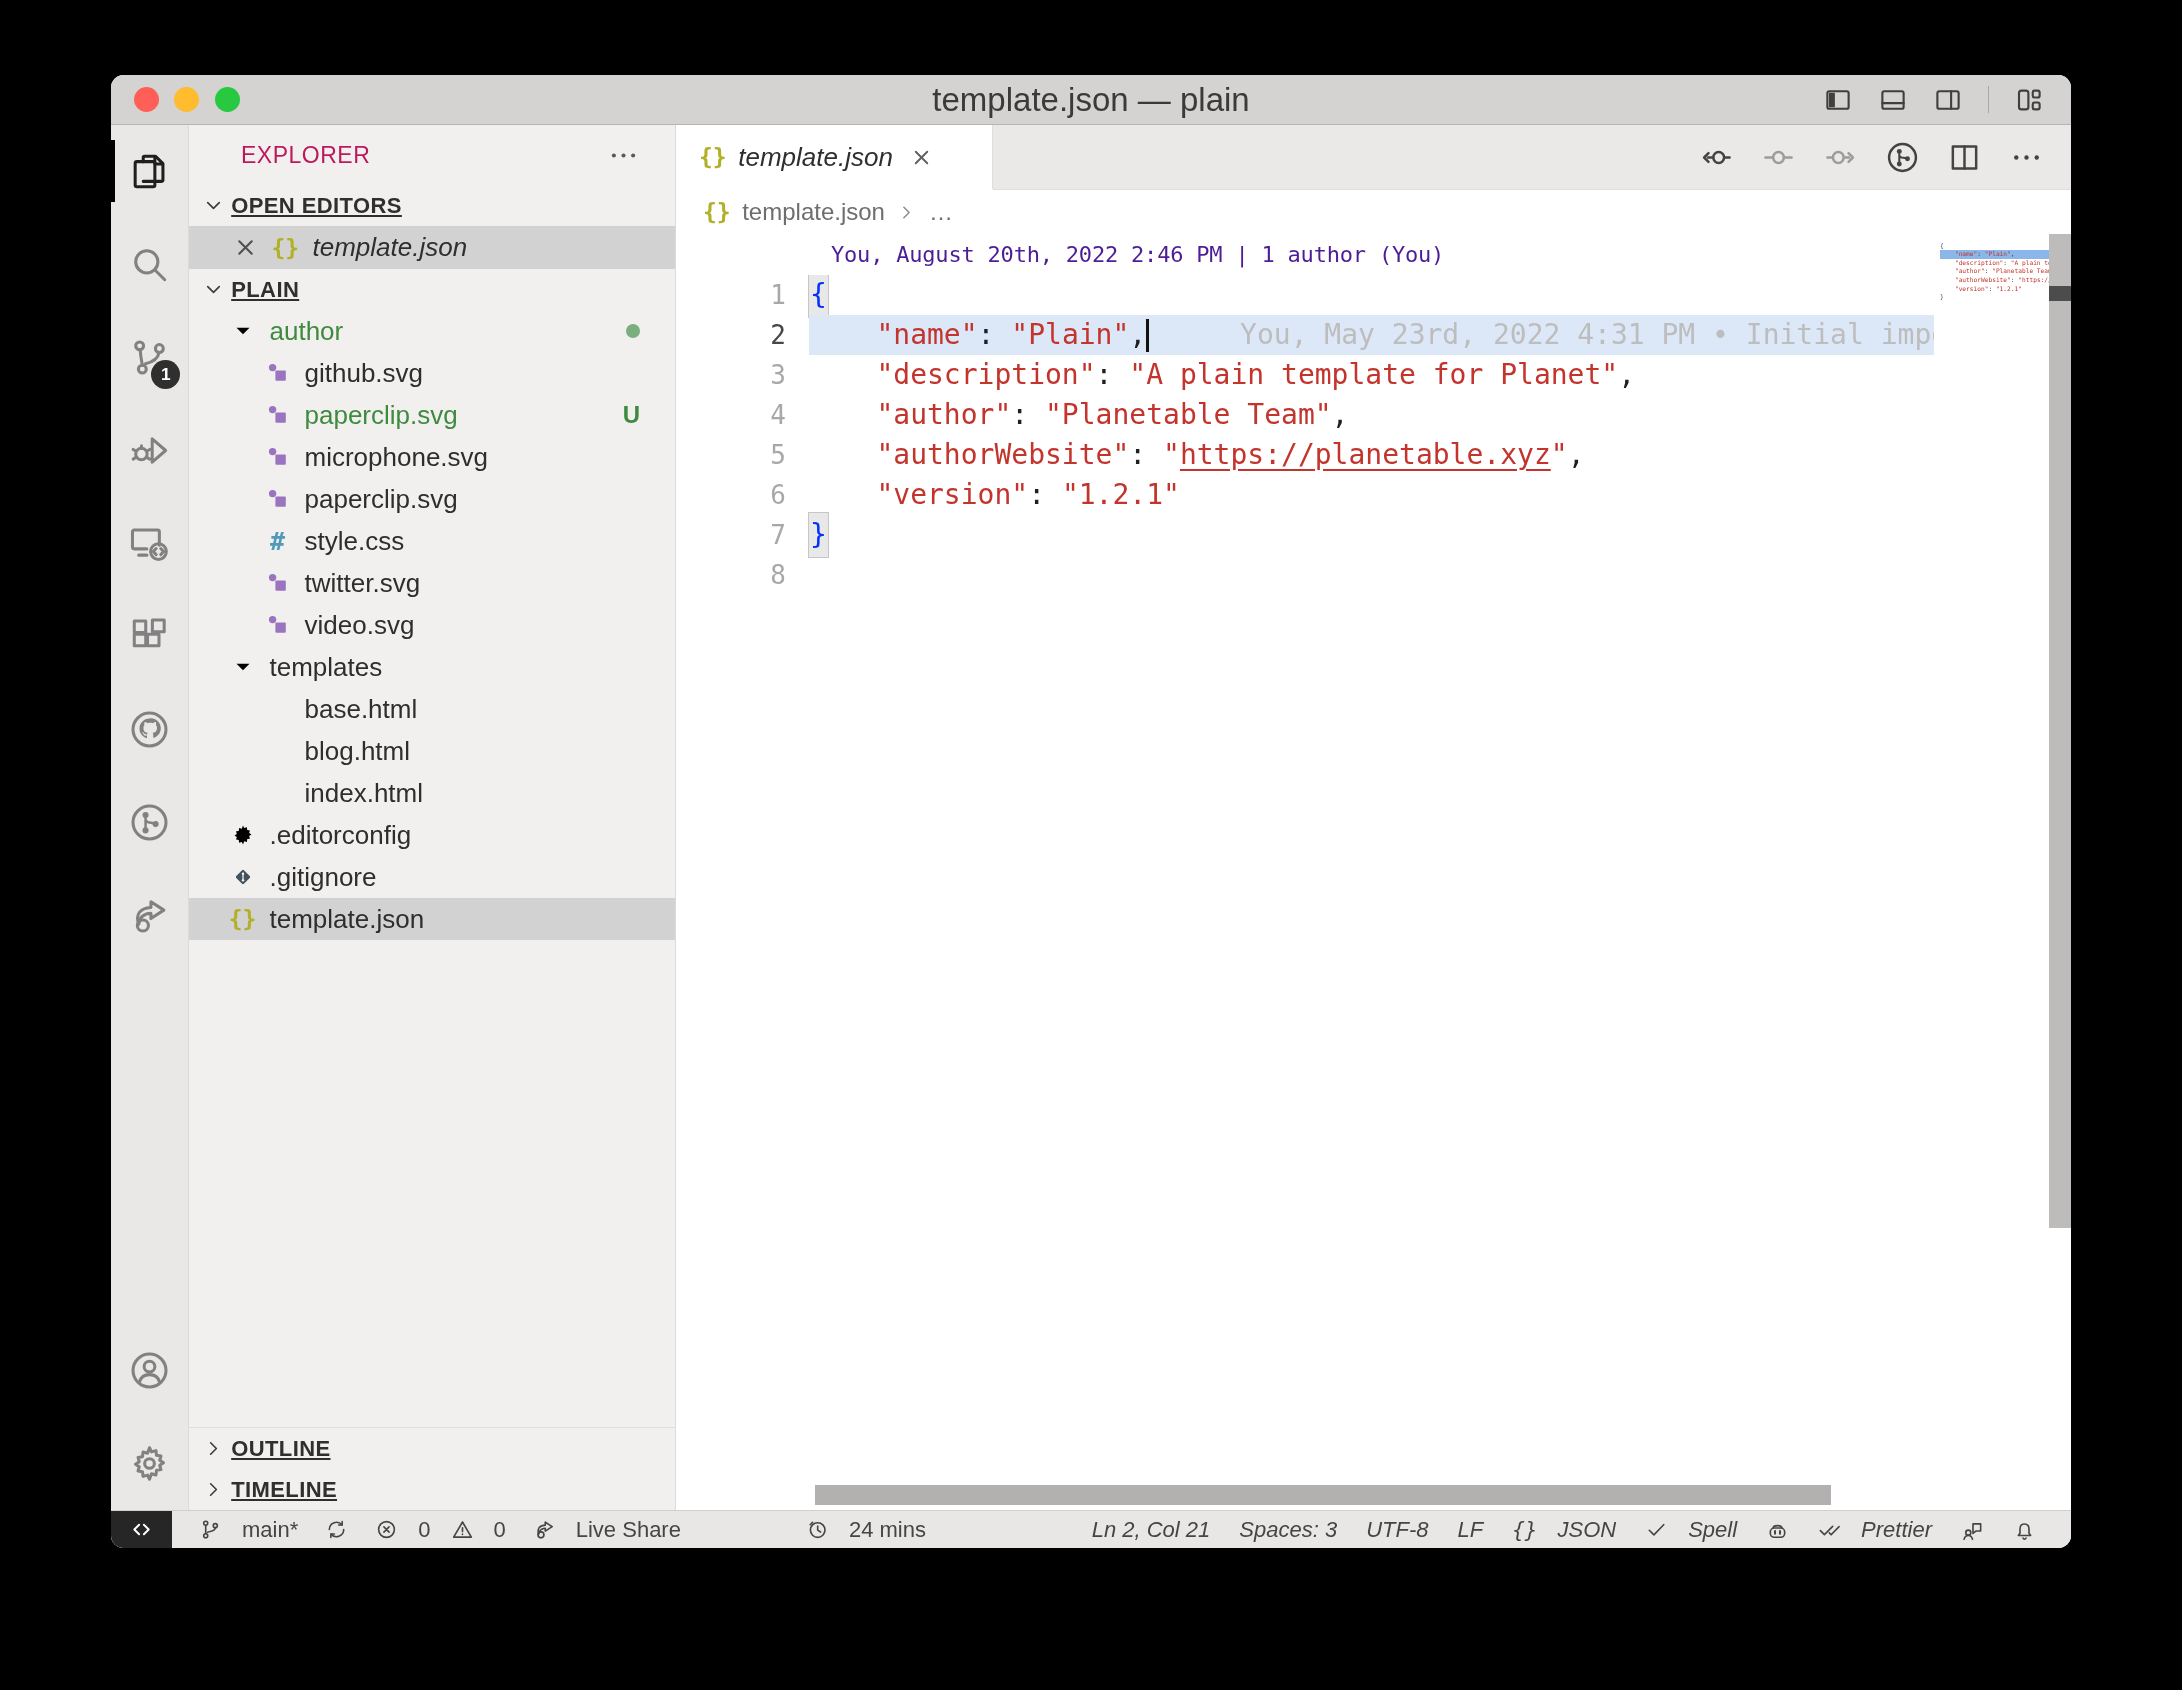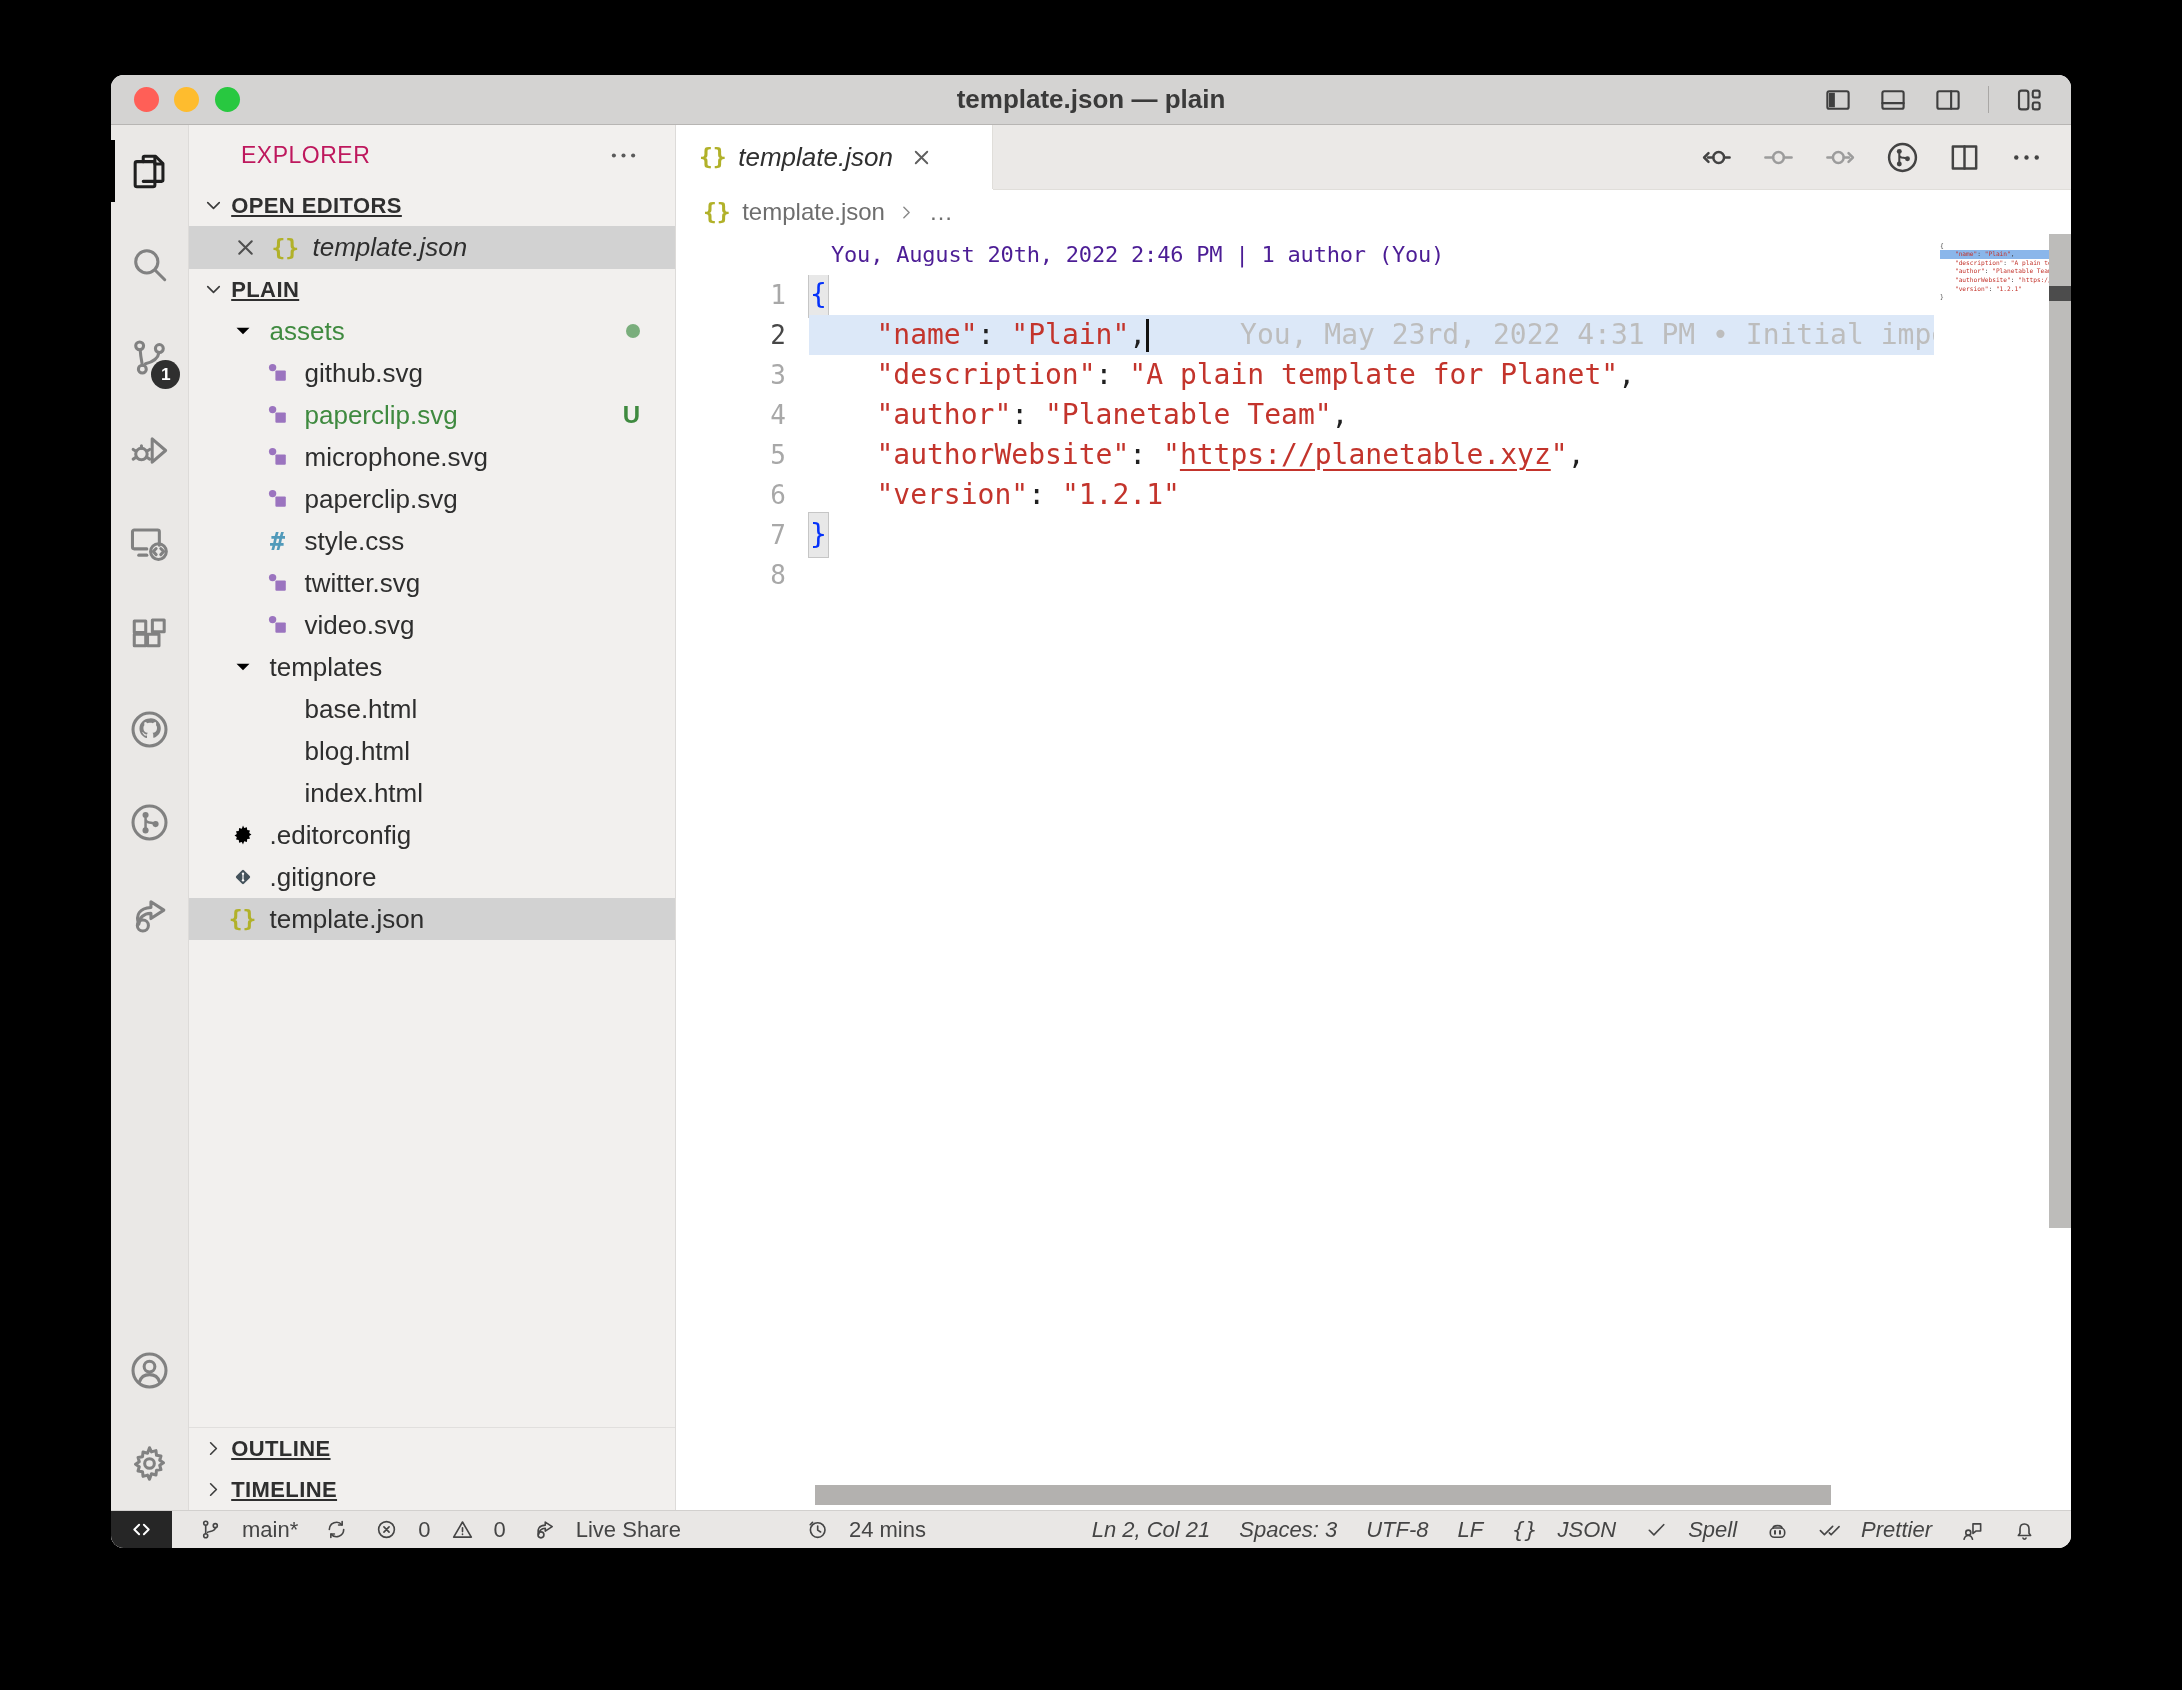--- a/index.html
+++ b/index.html
@@ -6,21 +6,21 @@
   body{width:2183px;height:1691px;background:#000;position:relative;overflow:hidden;
        font-family:"Liberation Sans",sans-serif;-webkit-font-smoothing:antialiased;}
   .window{position:absolute;left:111px;top:75px;width:1960px;height:1473px;background:#fff;
           border-radius:12.5px;overflow:hidden;display:flex;flex-direction:column;}
   
   .titlebar{height:49px;flex:0 0 49px;background:#d4d3d2;border-bottom:1px solid #b7b5b3;
             position:relative;display:flex;align-items:center;}
   .lights{display:flex;gap:15.4px;padding-left:23px;}
   .light{width:25px;height:25px;border-radius:50%;}
   .l-close{background:#ff5f57;} .l-min{background:#febc2e;} .l-zoom{background:#28c840;}
-  .win-title{position:absolute;left:0;right:0;text-align:center;font-size:26px;font-weight:700;color:#3a3a3a;}
+  .win-title{position:absolute;left:0;right:0;text-align:center;font-size:33px;font-weight:400;color:#3a3a3a;}
   .layoutctl{margin-left:auto;display:flex;align-items:center;gap:25px;padding-right:27px;color:#3f3f3f;}
   .layoutctl .ic svg{width:30px;height:30px;}
   .lc-div{width:1px;height:27px;background:#a9a7a5;}
   
   .ic{display:inline-flex;align-items:center;justify-content:center;}
   .ic svg{fill:none;stroke:currentColor;stroke-width:1.7;stroke-linecap:round;stroke-linejoin:round;display:block;}
   
   .main{flex:1;display:flex;min-height:0;}
   
   .activitybar{width:77px;flex:0 0 77px;background:#eae8e6;border-right:1px solid #dddbd9;
@@ -301,21 +301,21 @@
           </span>
         <span>PLAIN</span>
       </div>
       <div id="tree">
           <div class="trow lvl1">
             <span class="tic chev">
               <svg viewBox="0 0 24 24">
                 <path d="M6 9l6 6 6-6"></path>
               </svg>
             </span>
-            <span class="label-green">assets</span>
+            <span class="label-green">author</span>
             <span class="t-badge dotbadge"></span>
           </div>
           <div class="trow lvl2">
             <span class="tic svgic">
               <svg viewBox="0 0 24 24">
                 <circle cx="7" cy="7" r="3.4" fill="currentColor" stroke="none"></circle>
                 <rect x="9.6" y="9.6" width="9.6" height="9.6" rx="1" fill="currentColor" stroke="none"></rect>
               </svg>
             </span>
             <span class="">github.svg</span>

